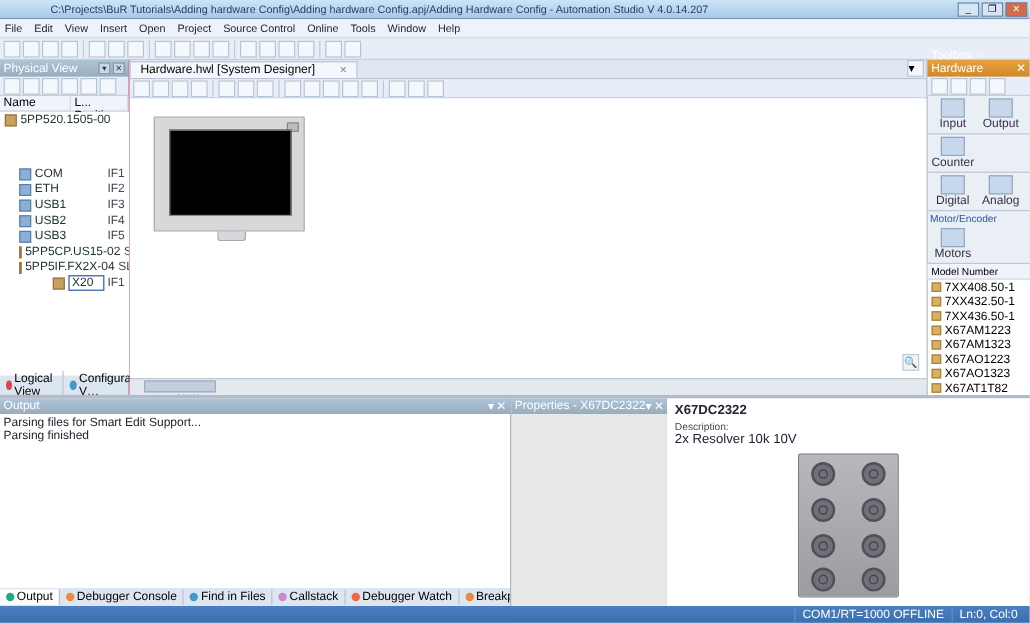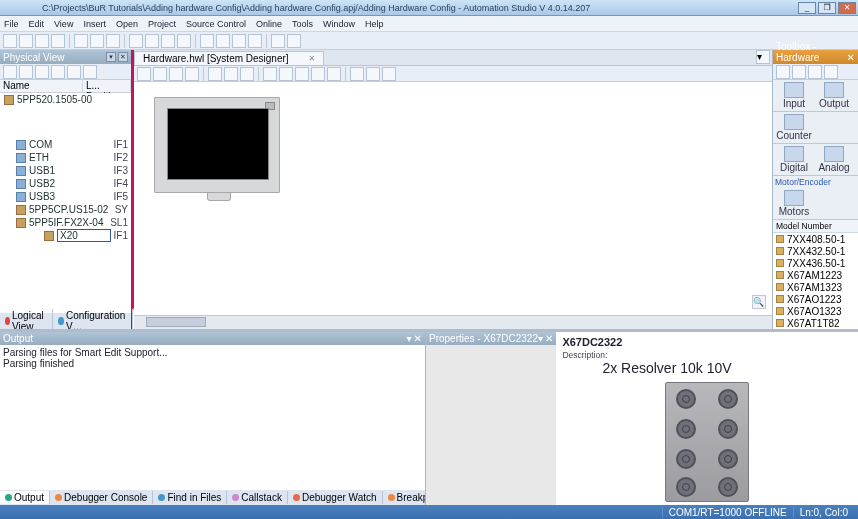--- a/index.html
+++ b/index.html
@@ -18,21 +18,21 @@
 
 
 .toolbar { height: 18px; background: #e7eef7; border-bottom: 1px solid #c0d0e0; display: flex; align-items: center; padding: 0 3px; gap: 2px; }
 .tbtn { width: 14px; height: 14px; border: 1px solid #b4c4d4; background: #f4f8fc; display: inline-block; }
 .tsep { width: 1px; height: 14px; background: #c0c8d8; margin: 0 2px; }
 
 
 .mainarea { flex: 1; display: flex; min-height: 0; }
 
 
-.leftpanel { width: 134px; display: flex; flex-direction: column; border-right: 3px solid #be185d; }
+.leftpanel { width: 108px; display: flex; flex-direction: column; border-right: 1px solid #be185d; }
 .panelheader { height: 14px; background: linear-gradient(#b0c4d8,#98acc0); color: #fff; font-size: 9px; padding: 0 3px; display: flex; align-items: center; justify-content: space-between; }
 .panelheader .pbtns { display: flex; gap: 2px; }
 .panelheader .pbtn { width: 10px; height: 10px; background: #cad8e6; border: 1px solid #7890a8; font-size: 7px; display: flex; align-items: center; justify-content: center; color: #334; }
 .lpinnertb { height: 16px; background: #e7eef7; border-bottom: 1px solid #c0d0e0; display: flex; align-items: center; padding: 0 3px; gap: 2px; }
 .lpcols { height: 13px; background: #f0f4fa; border-bottom: 1px solid #c8d0e0; display: flex; font-size: 9px; }
 .lpcols .c { padding: 0 3px; border-right: 1px solid #d0d8e4; }
 .lptree { flex: 1; background: #fff; overflow: auto; }
 .node { display: flex; align-items: center; height: 13px; font-size: 9px; color: #233; white-space: nowrap; }
 .node .icn { width: 10px; height: 10px; margin-right: 3px; display: inline-block; background: #8ab0d8; border: 1px solid #5880a8; }
 .node .icn.chip { background: #c8a060; border-color: #987040; }
@@ -84,21 +84,21 @@
 .outbody { flex: 1; background: #fff; padding: 2px 3px; font-size: 9px; color: #223; }
 .outtabs { height: 15px; background: #dde6f0; display: flex; align-items: center; overflow: hidden; }
 .outtab { padding: 1px 5px; font-size: 8.5px; border-right: 1px solid #b8c4d4; display: flex; align-items: center; gap: 2px; white-space: nowrap; }
 .outtab.active { background: #fff; }
 .outtab .d { width: 7px; height: 7px; border-radius: 50%; }
 
 .proppanel { flex: 1; display: flex; flex-direction: row; }
 .propbody { flex: 1; background: #fff; padding: 4px 6px; display: flex; flex-direction: column; }
 .propname { font-size: 11px; font-weight: bold; color: #223; }
 .proplbl { font-size: 8.5px; color: #445; margin-top: 2px; }
-.propval { font-size: 14px; color: #223; margin-left: 40px; }
+.propval { font-size: 11px; color: #223; }
 .propimg { flex: 1; display: flex; justify-content: center; align-items: flex-start; margin-top: 6px; }
 .module { width: 84px; height: 120px; background: linear-gradient(#b8b8bc,#9c9ca0); border: 1px solid #787880; position: relative; border-radius: 2px; }
 .connector { width: 20px; height: 20px; border-radius: 50%; background: #707078; border: 2px solid #505058; position: absolute; }
 .connector::after { content: ""; position: absolute; inset: 4px; border-radius: 50%; border: 1px solid #404048; }
 
 
 .statusbar { height: 14px; background: linear-gradient(#4a80c0,#3a70b0); display: flex; align-items: center; padding: 0 4px; color: #fff; font-size: 8.5px; }
 .statusbar .sp { flex: 1; }
 .statusbar .cell { padding: 0 6px; border-left: 1px solid #6090c8; }
 </style>

